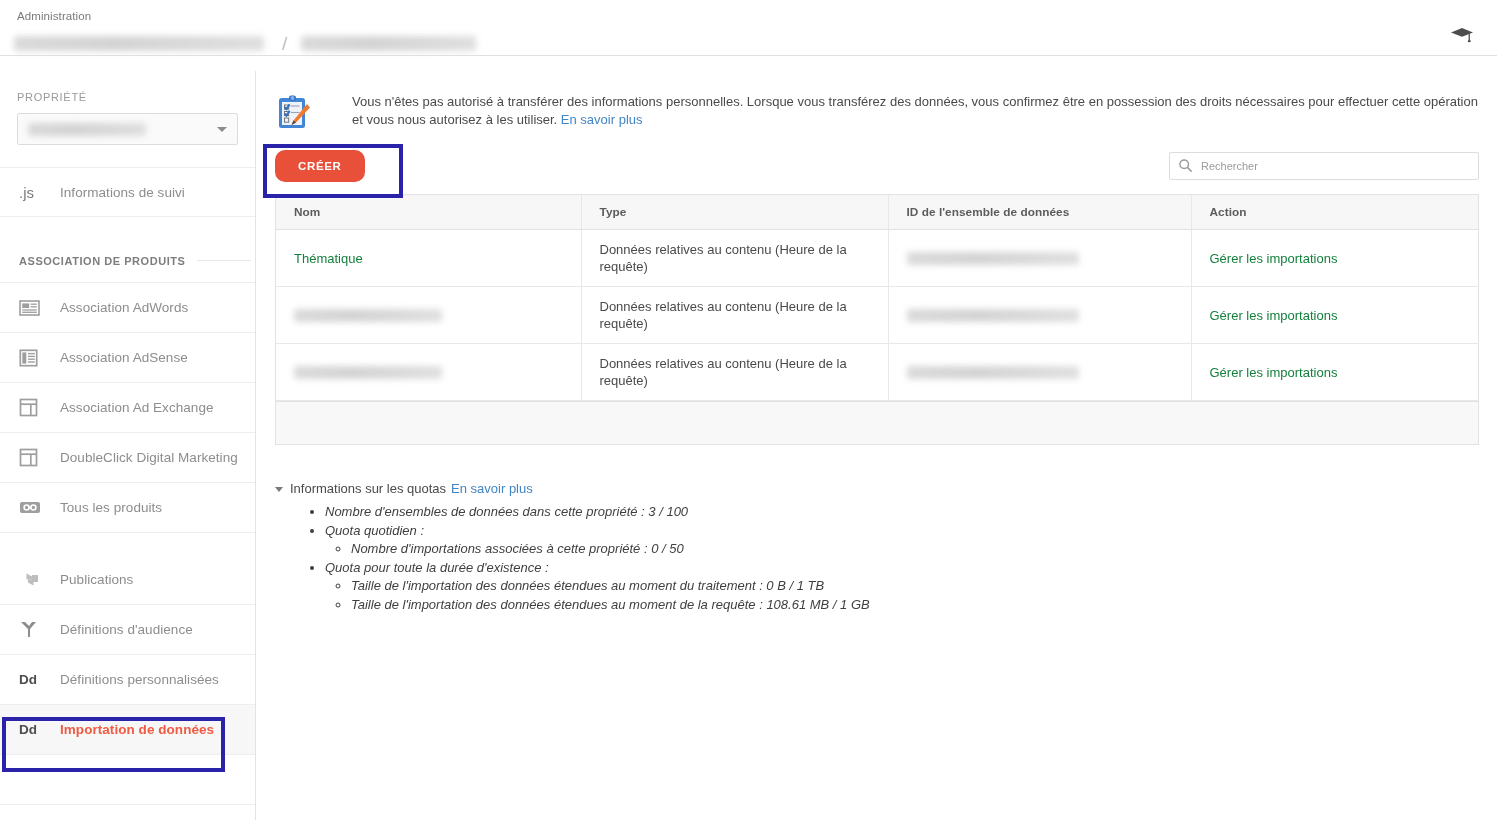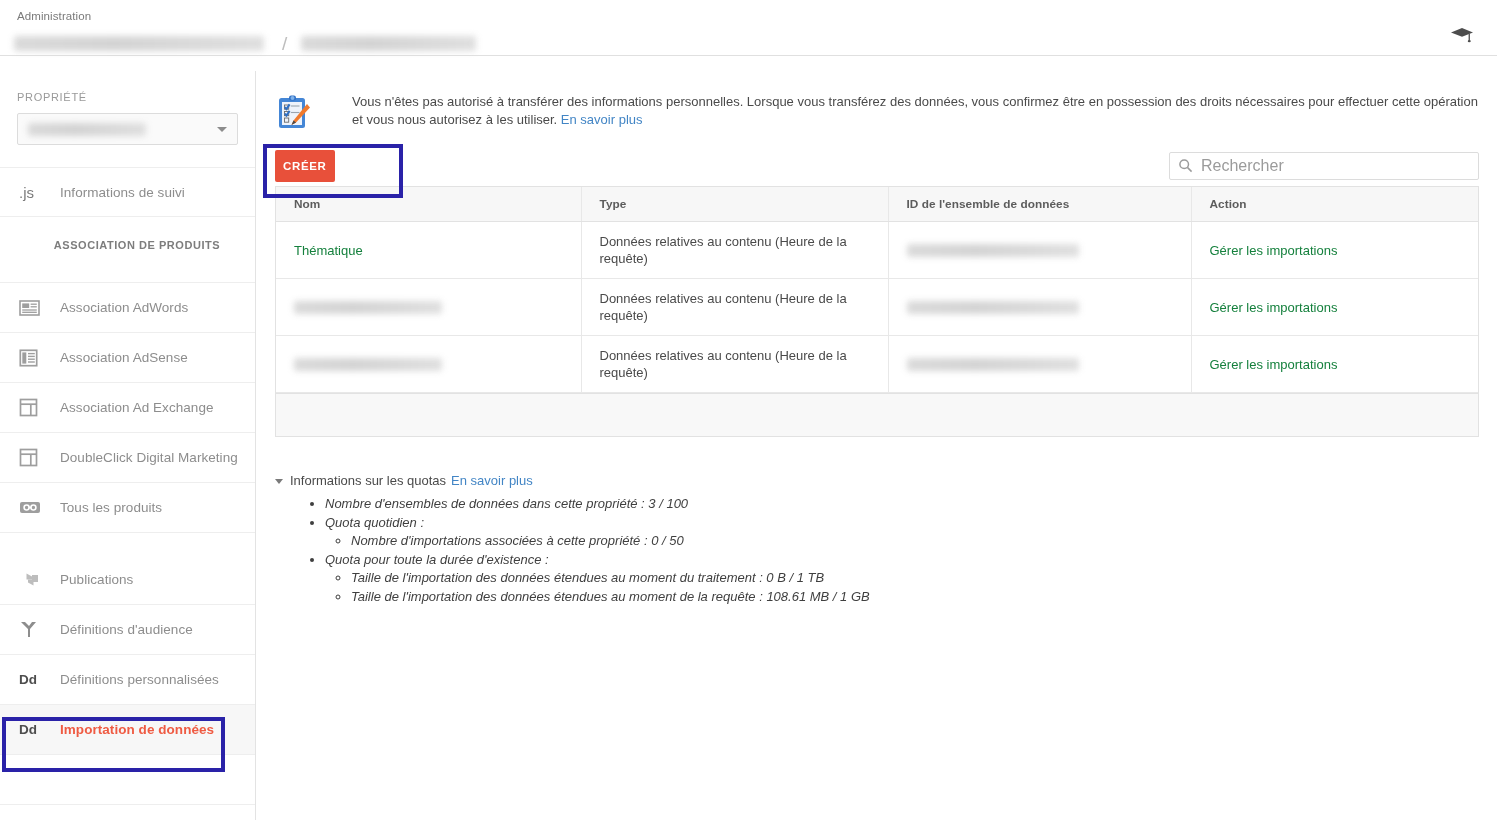--- a/index.html
+++ b/index.html
@@ -88,21 +88,20 @@
     display: flex; align-items: center; justify-content: flex-start;
     margin-right: 14px;
     color: #9e9e9e;
   }
   .nav-txt { font-size: 13.5px; color: #8d8d8d; letter-spacing: .05px; }
 
   .nav-section {
     display: flex; align-items: center;
     height: 44px; padding-left: 19px;
     border-bottom: 1px solid #eeeeee;
-    flex-direction: column;
   }
   .nav-section span {
     font-size: 11px; font-weight: bold; color: #7d7d7d;
     letter-spacing: .55px;
   }
   .sect-rule { flex: 1; height: 1px; background: #e8e8e8; margin-left: 12px; margin-right: 4px; }
 
   .nav-gap { height: 22px; }
 
   .nav-item.active { background: #f7f7f7; }
@@ -164,45 +163,45 @@
   .toolbar {
     position: relative;
     margin: 10px 18px 0 18px;
     height: 40px;
     display: flex; align-items: center; justify-content: space-between;
   }
   .btn-create {
     background: #e8503a;
     color: #fff; font-size: 11.5px; font-weight: bold;
     letter-spacing: .65px;
-    border: none; border-radius: 2px;
-    height: 32px; padding: 0 8px;
+    border: none; border-radius: 10px;
+    height: 32px; padding: 0 23px;
     cursor: pointer;
   }
   .search-wrap {
     position: relative;
     width: 310px; height: 28px;
   }
   .search-input {
     width: 100%; height: 100%;
     border: 1px solid #dcdcdc; border-radius: 2px;
     padding: 0 8px 0 31px;
-    font-size: 16px; color: #555;
+    font-size: 11px; color: #555;
     font-family: "Liberation Sans", sans-serif;
     background: #fff;
     outline: none;
   }
   .search-input::placeholder { color: #9b9b9b; }
   .search-ico {
     position: absolute; left: 9px; top: 6px;
     color: #9b9b9b;
   }
 
   
-  .tbl-wrap { margin: 0 18px 0 18px; border: 1px solid #e2e2e2; border-bottom: none; }
+  .tbl-wrap { margin: 8px 18px 0 18px; border: 1px solid #e2e2e2; border-bottom: none; }
   table.dt { width: 100%; border-collapse: collapse; table-layout: fixed; }
   table.dt th {
     background: #f7f7f7;
     text-align: left;
     font-size: 11.8px; font-weight: bold; color: #5c5c5c;
     padding: 10px 0 10px 18px;
     border-bottom: 1px solid #e2e2e2;
     border-right: 1px solid #e8e8e8;
     height: 32px;
     letter-spacing: .05px;

